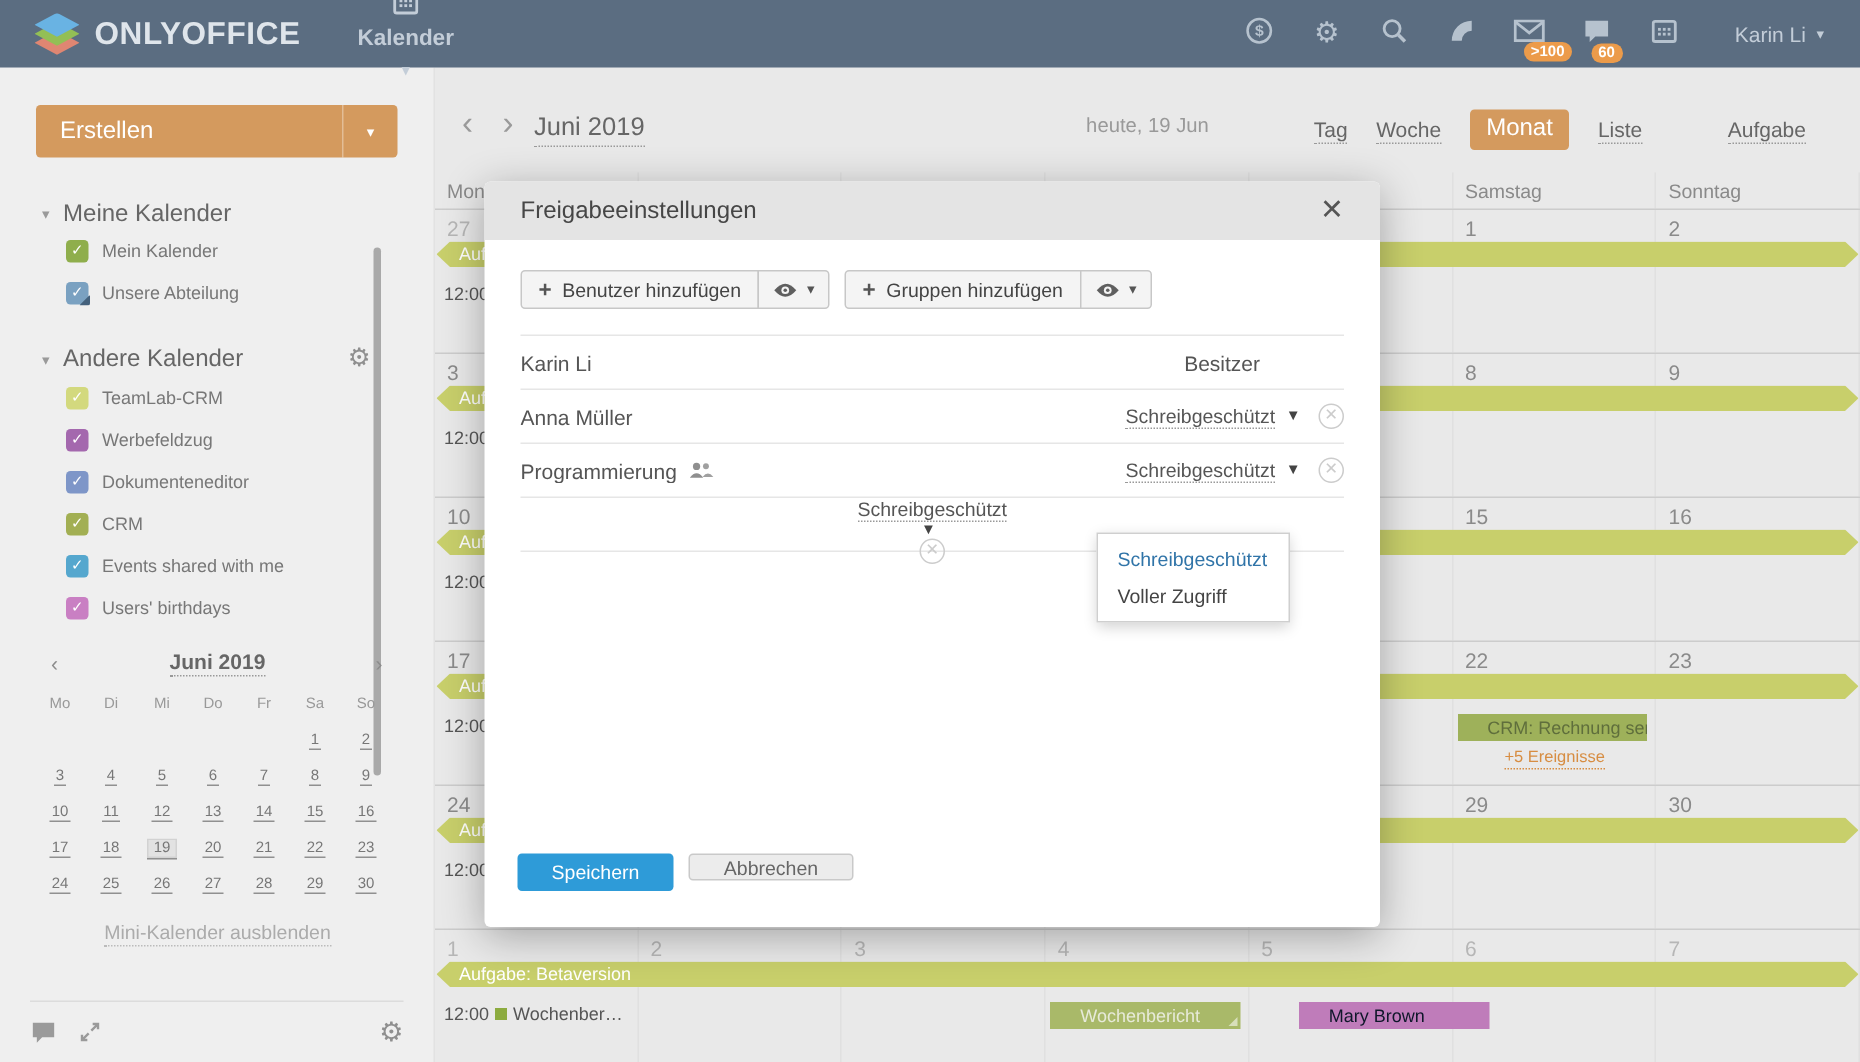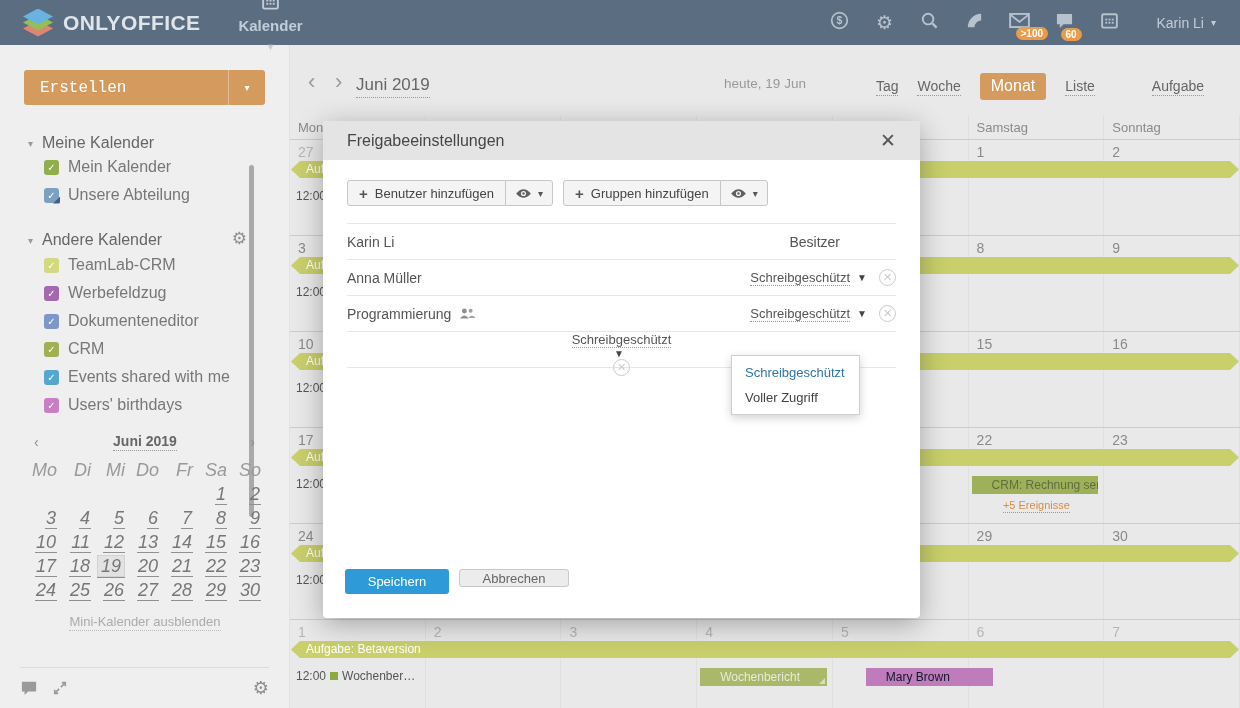--- a/index.html
+++ b/index.html
@@ -19,39 +19,39 @@
   .tic{position:relative;width:22px;text-align:center;cursor:pointer;}
   .tic .glyph{font-size:19px;color:#b6c2ce;line-height:19px;}
   .badge{position:absolute;left:7px;bottom:-8px;background:#ec9b4a;color:#fff;font-size:10px;font-weight:bold;
          border-radius:8px;padding:1px 5px;line-height:11px;white-space:nowrap;}
   .top-user{display:flex;align-items:center;gap:7px;color:#c3cdd8;font-size:14px;margin:0 24px 0 36px;cursor:pointer;}
   .caret{font-size:10px;color:inherit;}
   
   .sidebar{position:absolute;top:45px;left:0;width:290px;bottom:0;background:#efefef;border-right:1px solid #e2e2e2;box-sizing:border-box;}
   .create-btn{position:absolute;top:25px;left:24px;width:241px;height:35px;background:#d49a5e;border-radius:3px;
               color:#fff;font-size:16px;display:flex;align-items:center;cursor:pointer;}
-  .create-btn .lbl{margin-left:16px;font-family:Liberation Mono, monospace;}
+  .create-btn .lbl{margin-left:16px;}
   .create-btn .split{position:absolute;right:0;top:0;bottom:0;width:36px;border-left:1px solid rgba(255,255,255,.35);
               display:flex;align-items:center;justify-content:center;font-size:10px;color:#fff;}
   .grp-head{position:absolute;left:28px;display:flex;align-items:center;gap:9px;color:#666;font-size:16px;cursor:pointer;}
   .grp-head .tri{font-size:10px;color:#9a9a9a;}
   .side-gear{position:absolute;right:42px;font-size:17px;color:#8f8f8f;cursor:pointer;line-height:16px;}
   .cal-list{position:absolute;left:44px;right:30px;}
   .cal-item{display:flex;align-items:center;gap:9px;height:28px;cursor:pointer;}
   .cbox{position:relative;width:15px;height:15px;border-radius:3px;color:#fff;font-size:10px;line-height:15px;text-align:center;flex:0 0 15px;}
   .cbox .corner{position:absolute;right:-1px;bottom:-1px;width:7px;height:7px;background:#44617c;clip-path:polygon(100% 0,100% 100%,0 100%);border-radius:0 0 2px 0;}
-  .cal-item .lbl{color:#777;font-size:16px;white-space:nowrap;}
+  .cal-item .lbl{color:#777;font-size:12px;white-space:nowrap;}
   .scrollbar{position:absolute;left:249px;top:120px;width:5px;height:352px;background:#a9a9a9;border-radius:3px;cursor:pointer;}
   
   .mini-nav{position:absolute;top:389px;font-size:14px;color:#8c8c8c;cursor:pointer;}
   .mini-title{position:absolute;top:388px;left:0;width:290px;text-align:center;color:#666;font-size:14px;font-weight:bold;cursor:pointer;}
   .mini-title span{border-bottom:1px dotted #999;padding-bottom:1px;}
   .minical{position:absolute;top:414px;left:23px;width:244px;}
   .mc-row{display:flex;height:24px;}
-  .mc-cell{width:34px;text-align:right;font-size:18px;color:#999;line-height:22px;font-style:italic;}
+  .mc-cell{width:34px;text-align:center;font-size:10px;color:#999;line-height:22px;}
   .mc-cell .md{color:#777;border-bottom:1px solid #909090;cursor:pointer;padding:0 1px;}
   .mc-cell .md.today{background:#e2e2e2;box-shadow:inset 0 0 0 1px #d2d2d2;padding:1px 4px;}
   .mini-hide{position:absolute;top:569px;left:0;width:290px;text-align:center;color:#ababab;font-size:13px;cursor:pointer;}
   .mini-hide span{border-bottom:1px dotted #bbb;padding-bottom:1px;}
   .side-bottom{position:absolute;bottom:0;left:20px;right:20px;height:40px;border-top:1px solid #dcdcdc;display:flex;align-items:center;}
   .sb-ic{margin-right:14px;cursor:pointer;display:flex;align-items:center;}
   .sb-gear{margin-left:auto;font-size:18px;color:#8f8f8f;cursor:pointer;}
   
   .main{position:absolute;left:290px;top:45px;right:0;bottom:0;overflow:hidden;background:#e9e9e9;}
   .nav-arrow{position:absolute;top:26px;font-size:22px;color:#9a9a9a;cursor:pointer;line-height:22px;}

